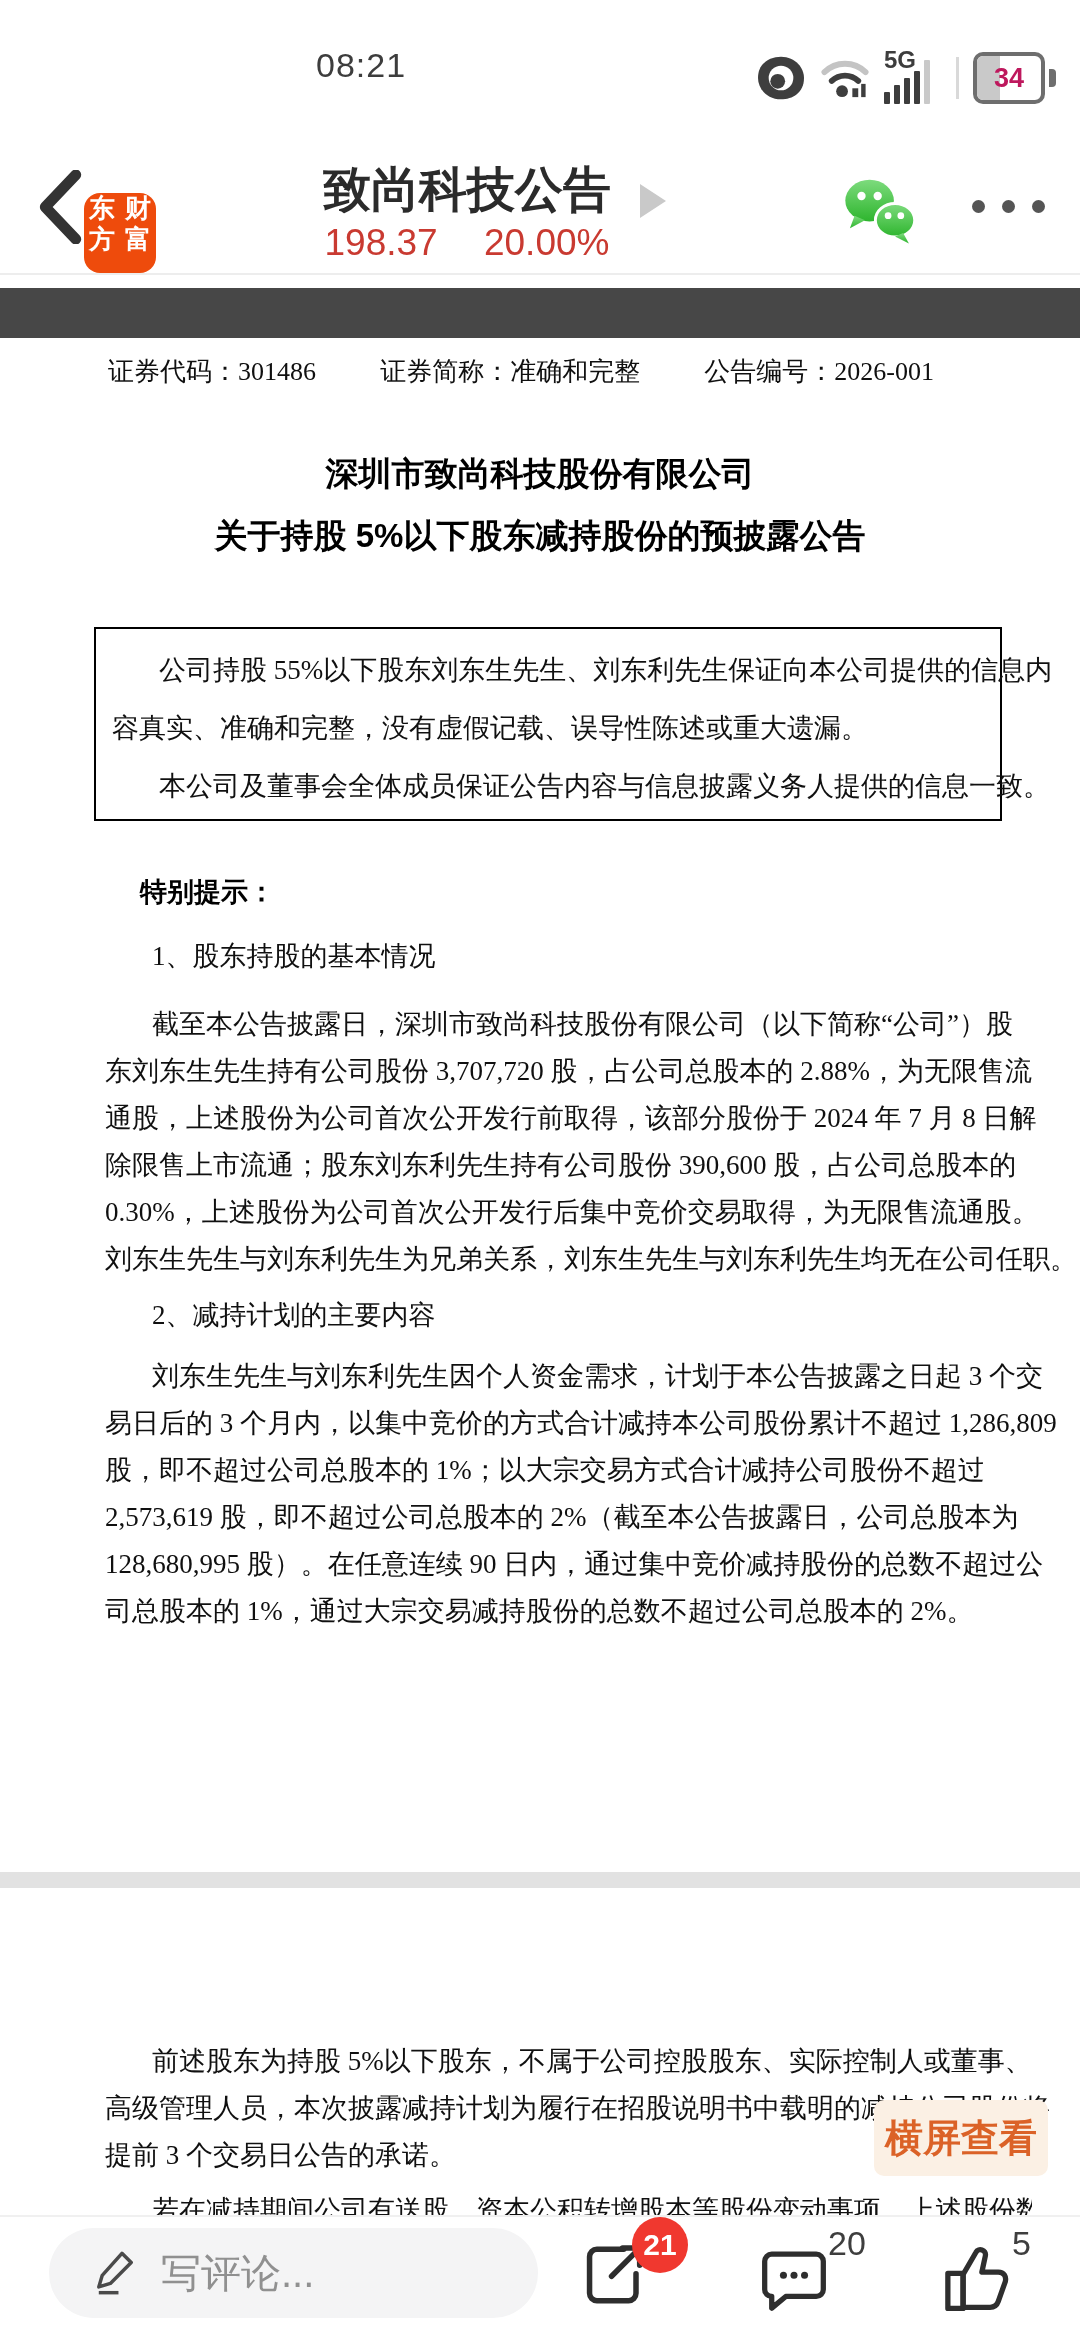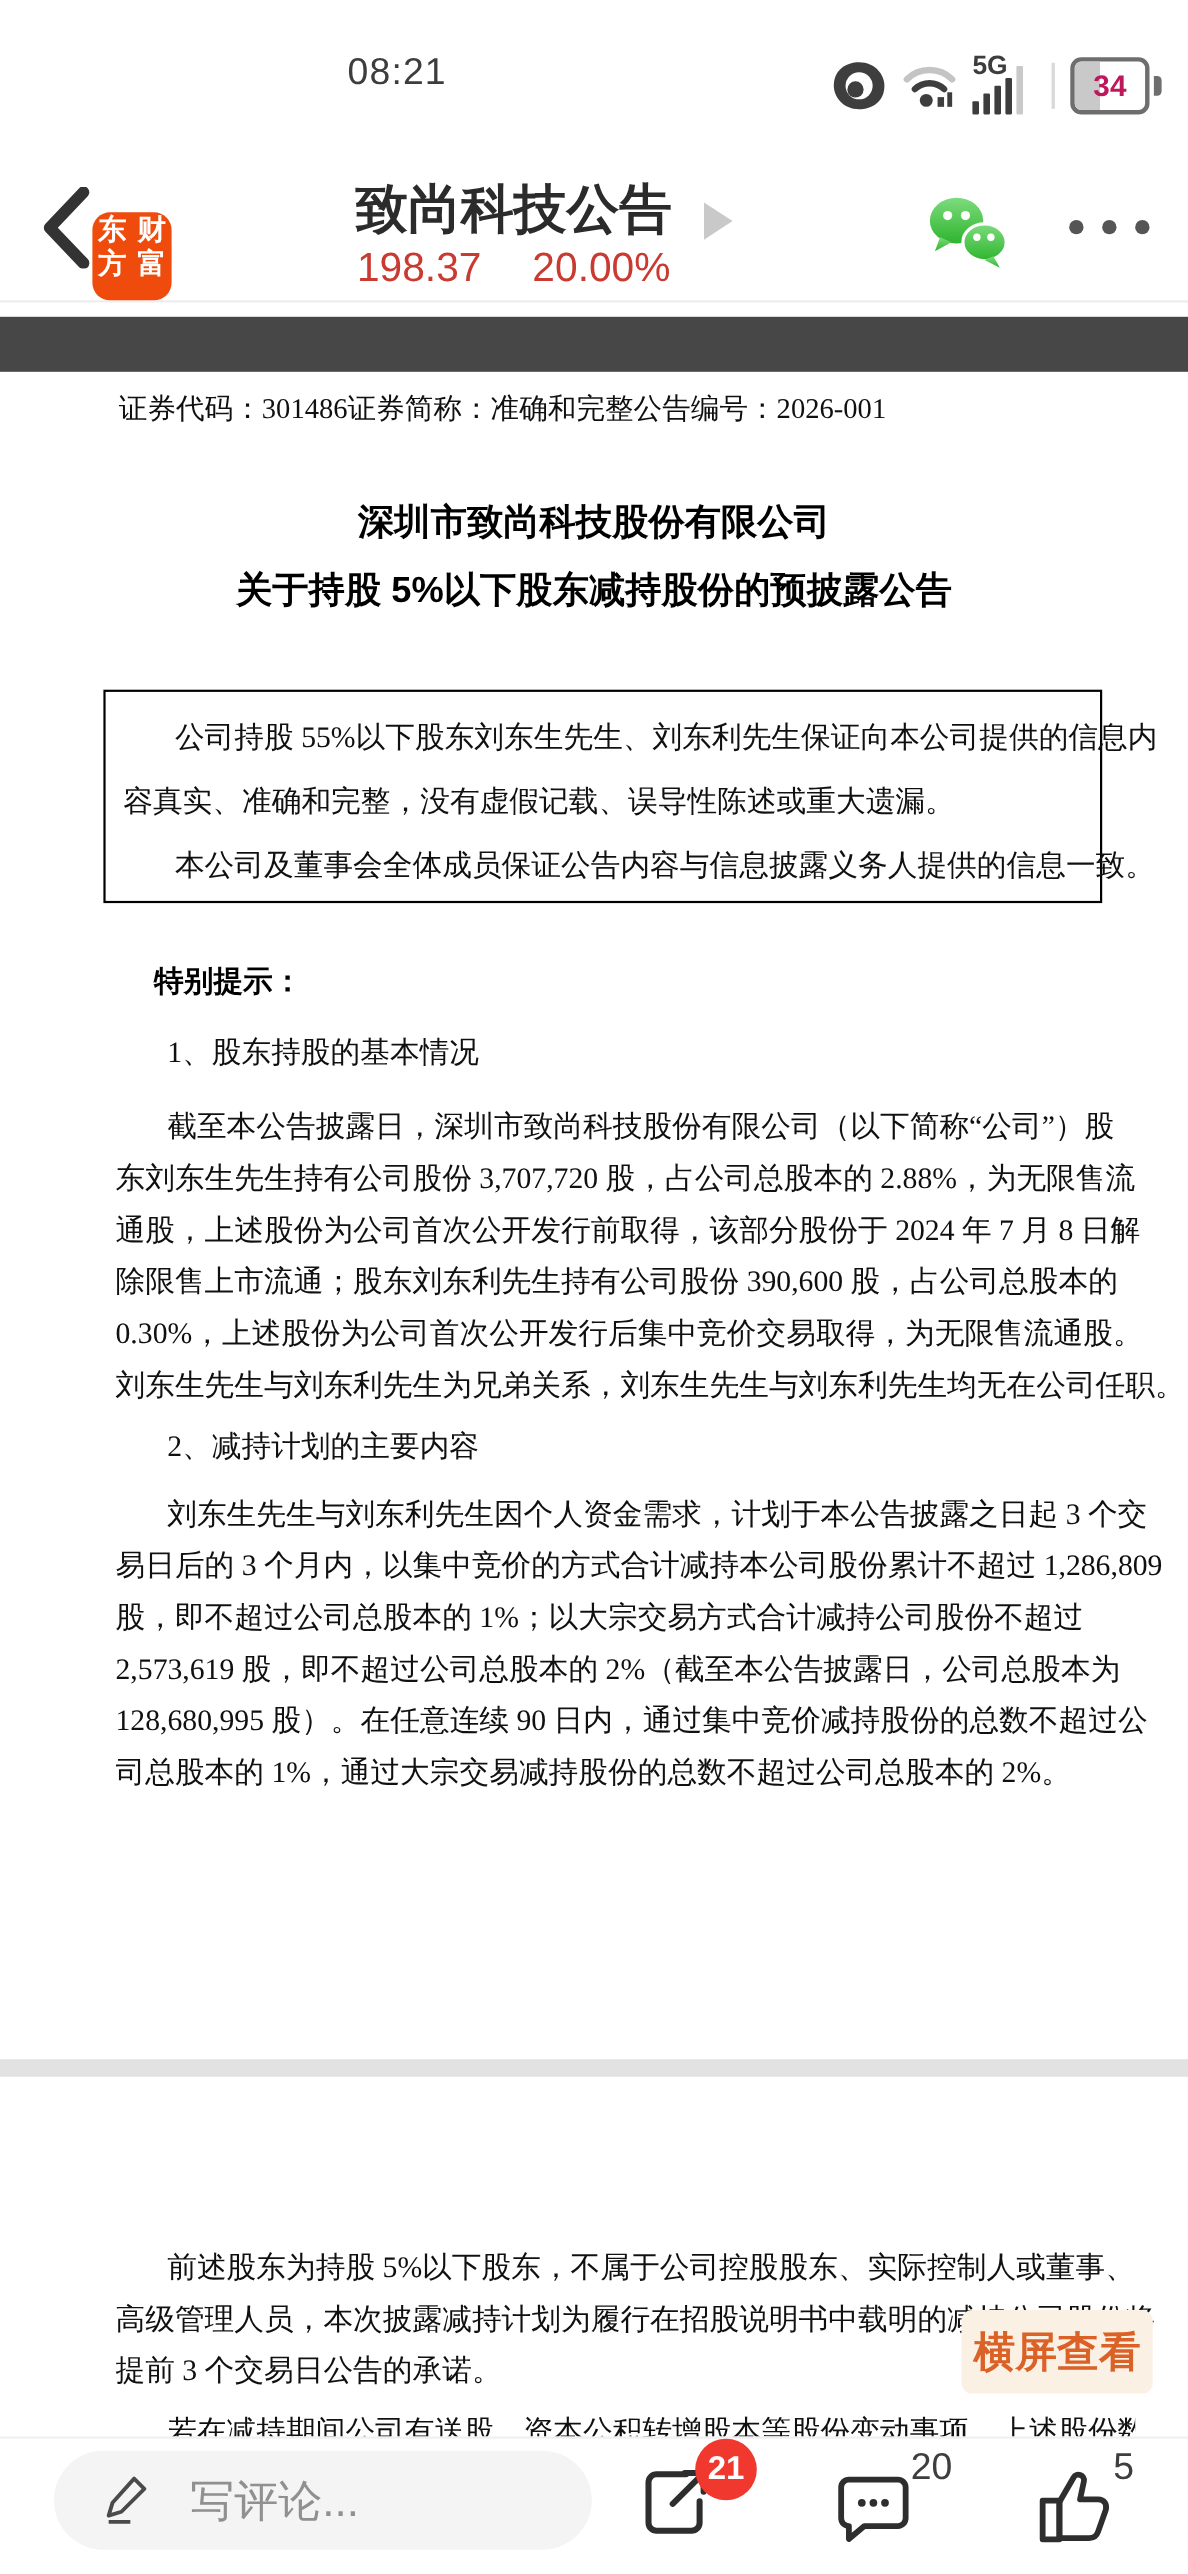--- a/index.html
+++ b/index.html
@@ -30,40 +30,40 @@
   .playtri{left:640px;top:184px;width:0;height:0;border-left:26px solid #c9c9c9;
            border-top:17px solid transparent;border-bottom:17px solid transparent;}
   .priceline{left:167px;top:222px;width:600px;text-align:center;font-size:37px;color:#c93a31;}
   .priceline .chg{margin-left:36px;}
   .wechat{left:843px;top:176px;}
   .dots{left:972px;top:200px;display:flex;gap:17px;}
   .dots i{width:13px;height:13px;border-radius:50%;background:#555;}
   .darkband{left:0;top:288px;width:1080px;height:50px;background:#474747;}
   
   .serif{font-family:"Liberation Serif","DejaVu Serif",serif;color:#101010;}
-  .meta{left:0;top:354px;width:1080px;display:flex;
+  .meta{left:0;top:354px;width:1080px;display:flex;justify-content:space-between;
         padding:0 146px 0 108px;box-sizing:border-box;font-size:26px;}
   .dtitle{left:0;width:1080px;text-align:center;font-size:33px;font-weight:bold;color:#000;}
   .t1{top:452px;} .t2{top:514px;}
   .noticebox{left:94px;top:627px;width:874px;height:178px;border:2px solid #000;
              padding:12px 14px 0 16px;box-sizing:content-box;}
   .noticebox div{font-size:27px;line-height:58px;white-space:nowrap;}
   .line{left:105px;width:880px;font-size:27px;white-space:nowrap;line-height:40px;}
   .ind{padding-left:47px;}
   .bold{font-weight:bold;font-family:"Liberation Sans","DejaVu Sans",sans-serif;color:#000;}
   .pagegap{left:0;top:1872px;width:1080px;height:16px;background:#e2e2e2;}
   .clipline{height:26px;overflow:hidden;}
   
   .landscape{left:874px;top:2100px;width:174px;height:76px;background:#fbf0e4;border-radius:10px;
              display:flex;align-items:center;justify-content:center;
              font-size:38px;font-weight:bold;color:#db6227;}
   
   .bottombar{left:0;top:2215px;width:1080px;height:125px;background:#fff;border-top:2px solid #f0f0f0;}
   .pill{left:49px;top:2228px;width:489px;height:90px;background:#f4f4f5;border-radius:45px;
-        display:flex;align-items:center;padding-left:46px;box-sizing:border-box;gap:38px;}
+        display:flex;align-items:center;padding-left:46px;box-sizing:border-box;gap:26px;}
   .placeholder{font-size:40px;color:#909090;}
   .badge{left:632px;top:2217px;width:56px;height:56px;border-radius:50%;background:#f0382f;
          color:#fff;font-size:30px;font-weight:bold;display:flex;align-items:center;justify-content:center;}
   .cnt{font-size:34px;color:#3e3e3e;}
   .cnt20{left:828px;top:2224px;} .cnt5{left:1012px;top:2224px;}
   .shareic{left:582px;top:2242px;} .commentic{left:760px;top:2248px;} .thumbic{left:943px;top:2244px;}
   .pencil{flex:0 0 auto;}
 </style>
 </head>
 <body>

